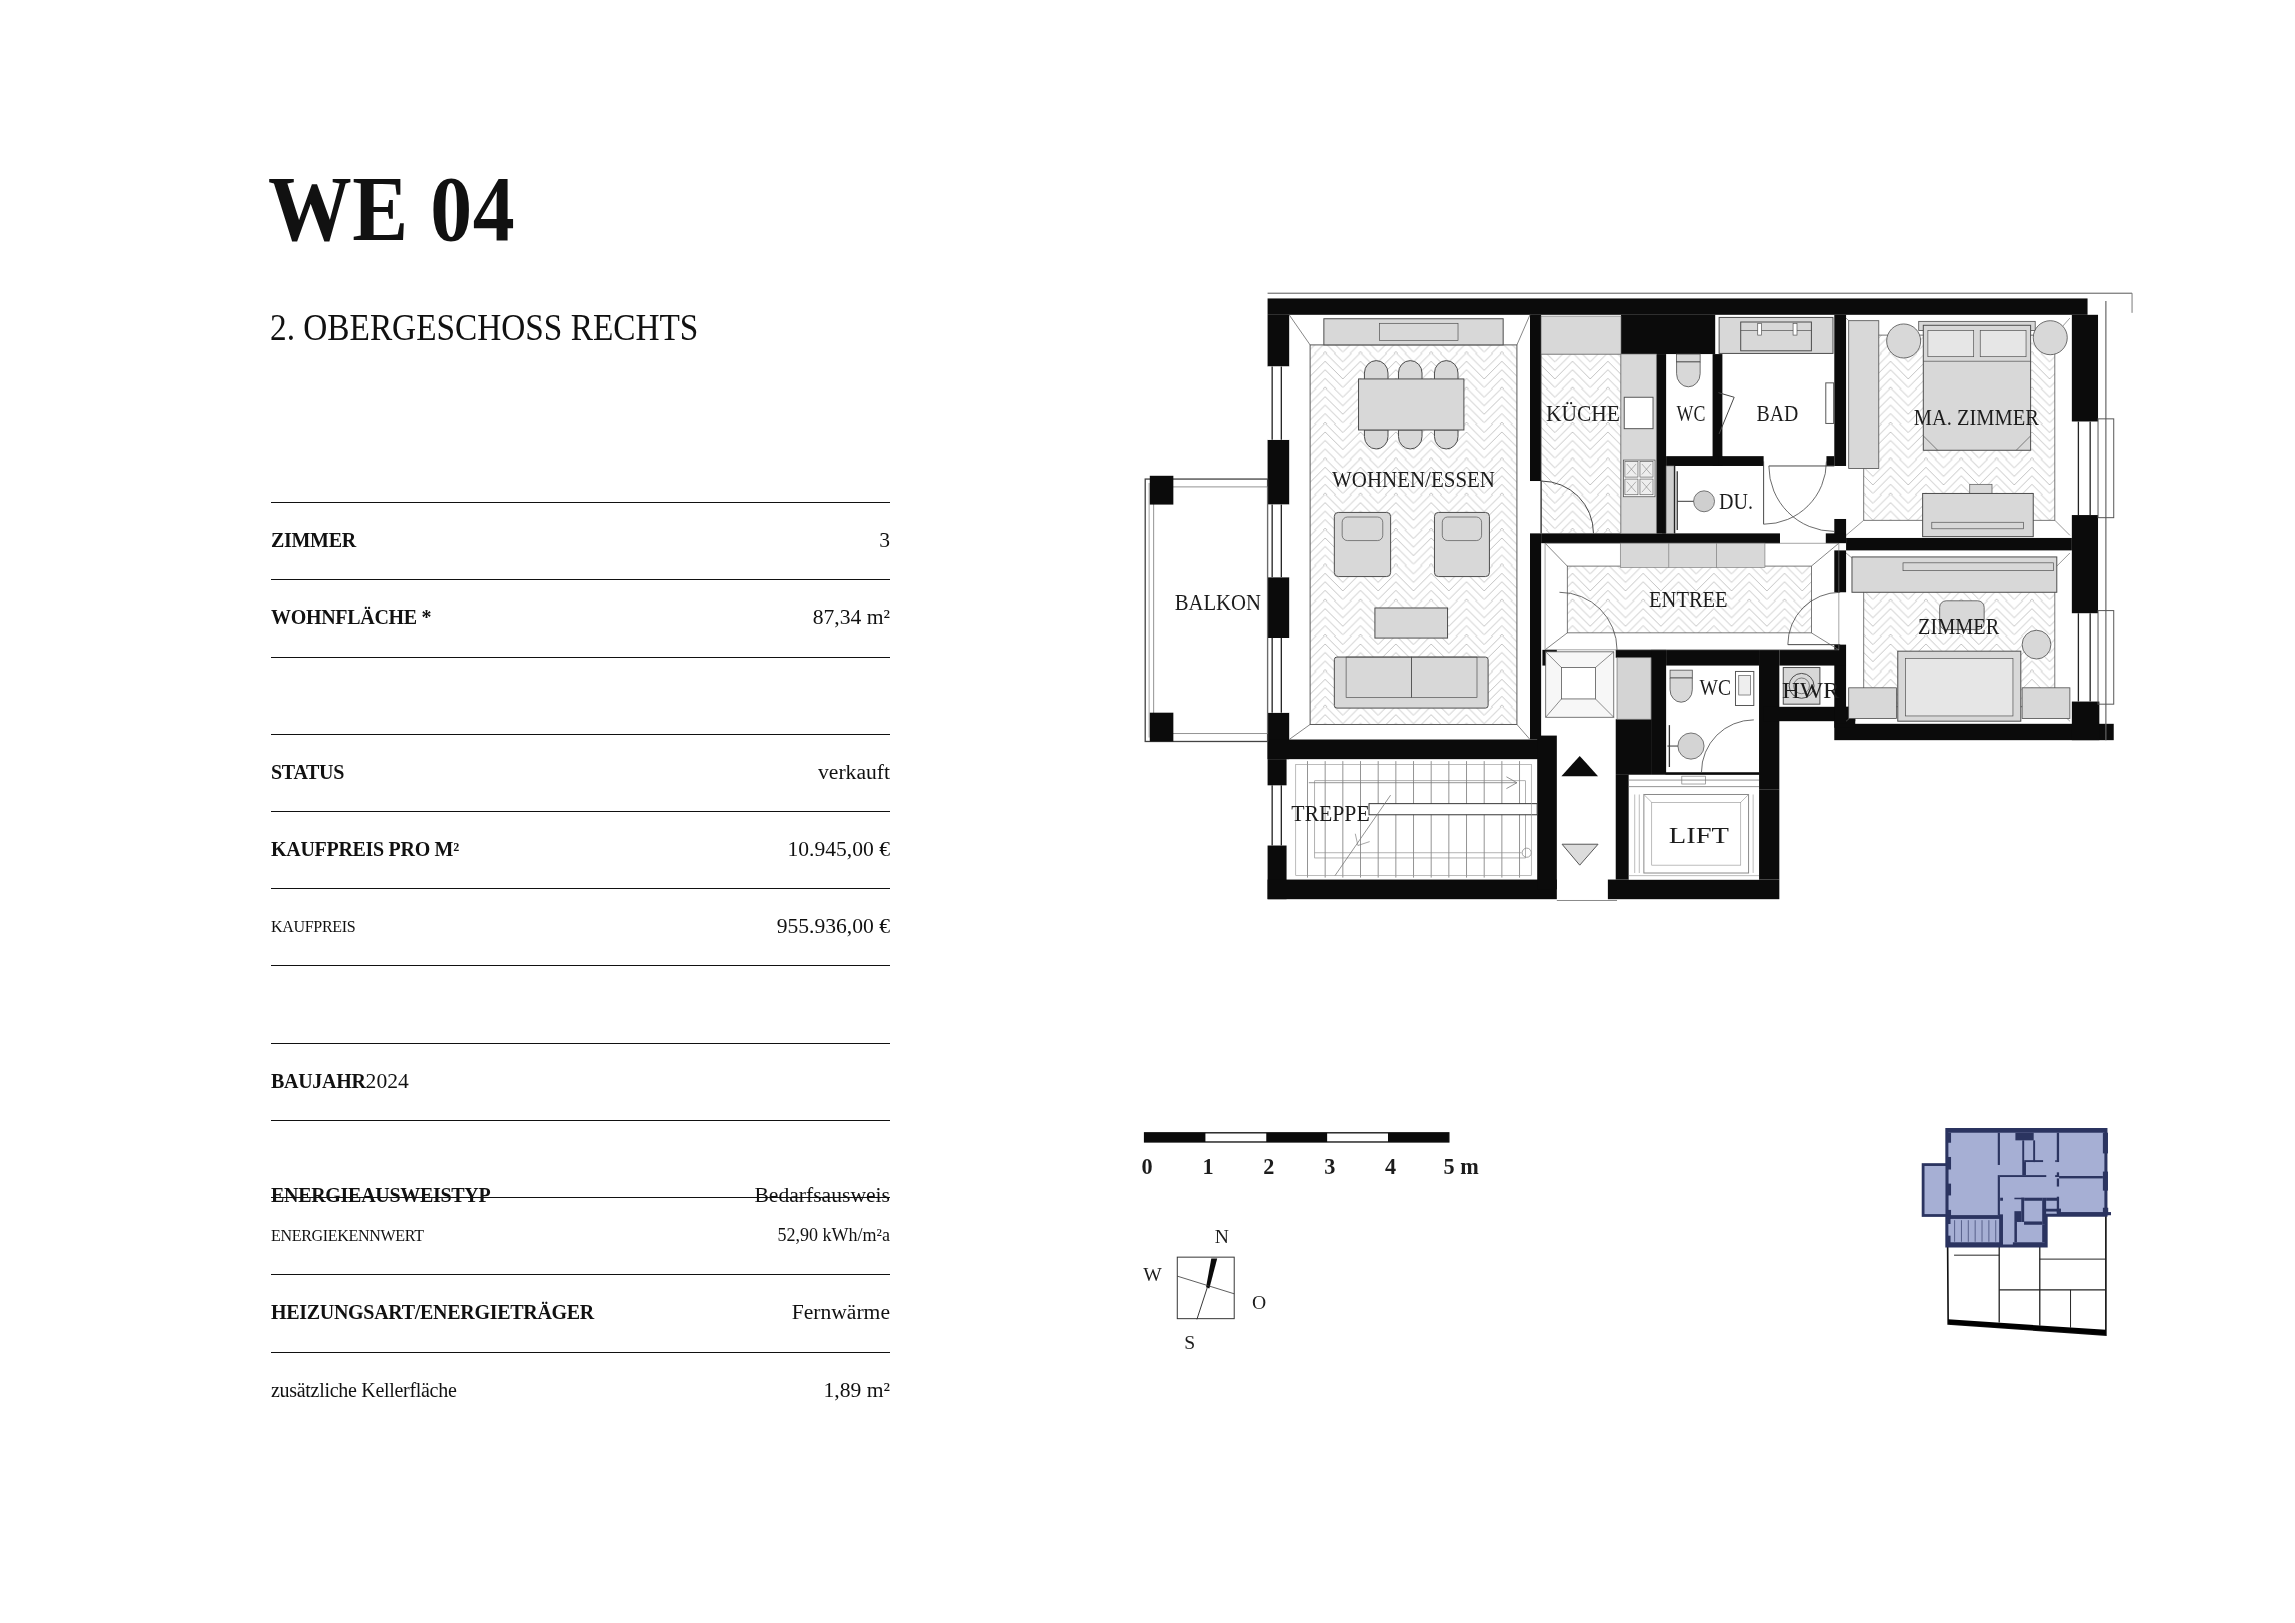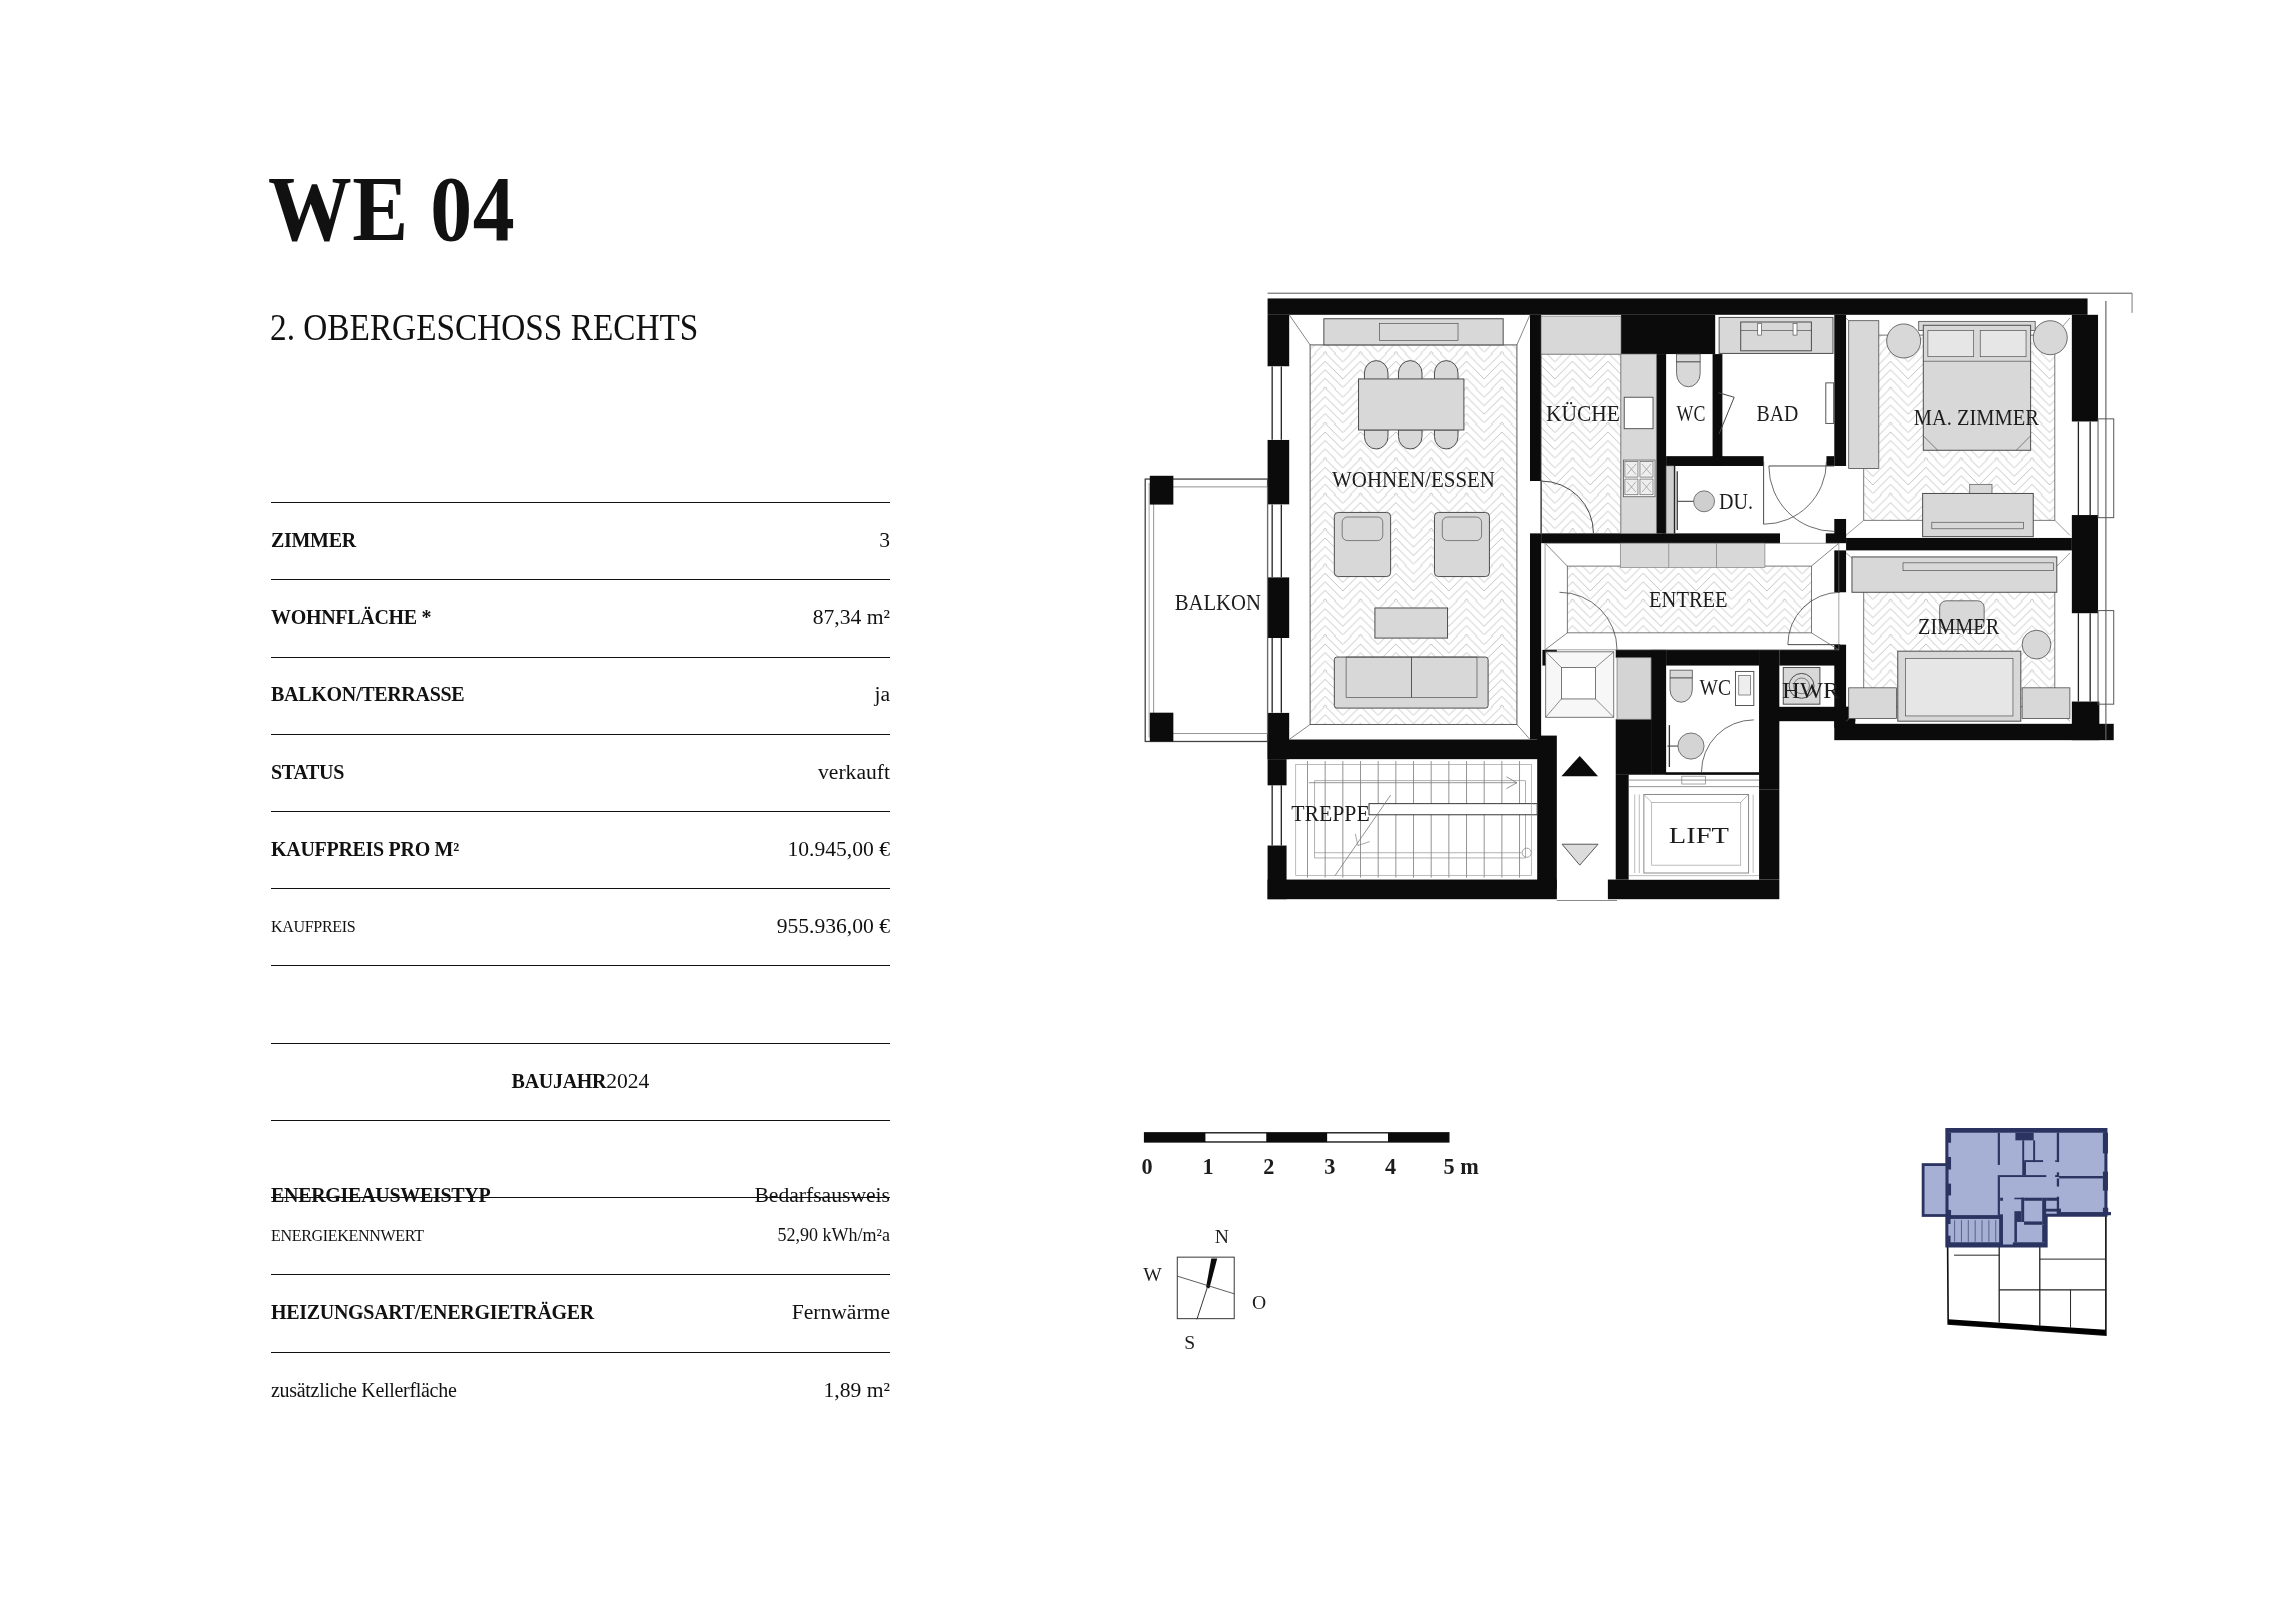--- a/index.html
+++ b/index.html
@@ -39,42 +39,38 @@
 <div style="position:absolute;left:271px;top:525px;width:619px;height:31px;display:flex;justify-content:space-between;align-items:center;">
 <span style="font-weight:bold;font-size:20px;letter-spacing:-0.3px;">ZIMMER</span>
       <span style="font-size:21.6px;">3</span>
     </div>
 
 <div style="position:absolute;left:271px;top:602px;width:619px;height:31px;display:flex;justify-content:space-between;align-items:center;">
 <span style="font-weight:bold;font-size:20px;letter-spacing:-0.3px;">WOHNFLÄCHE *</span>
       <span style="font-size:21.6px;">87,34 m²</span>
     </div>
 
-<div style="position:absolute;left:271px;top:679px;width:619px;height:31px;display:flex;justify-content:space-between;align-items:center;">
-<span style="font-weight:bold;font-size:20px;letter-spacing:-0.3px;">BALKON/TERRASSE</span>
-      <span style="font-size:21.6px;">ja</span>
-    </div>
 
 <div style="position:absolute;left:271px;top:757px;width:619px;height:31px;display:flex;justify-content:space-between;align-items:center;">
 <span style="font-weight:bold;font-size:20px;letter-spacing:-0.3px;">STATUS</span>
       <span style="font-size:21.6px;">verkauft</span>
     </div>
 
 <div style="position:absolute;left:271px;top:834px;width:619px;height:31px;display:flex;justify-content:space-between;align-items:center;gap:29px;">
 <span style="font-weight:bold;font-size:20px;letter-spacing:-0.3px;">KAUFPREIS PRO M²</span>
       <span style="font-size:21.6px;">10.945,00 €</span>
     </div>
 
 <div style="position:absolute;left:271px;top:911px;width:619px;height:31px;display:flex;justify-content:space-between;align-items:center;">
 <span style="font-weight:normal;font-size:16px;letter-spacing:-0.3px;">KAUFPREIS</span>
       <span style="font-size:21.6px;">955.936,00 €</span>
     </div>
 
 
-<div style="position:absolute;left:271px;top:1066px;width:619px;height:31px;display:flex;justify-content:center;align-items:center;">
+<div style="position:absolute;left:271px;top:1066px;width:619px;height:31px;display:flex;justify-content:flex-start;align-items:center;">
 <span style="font-weight:bold;font-size:20px;letter-spacing:-0.3px;">BAUJAHR</span>
       <span style="font-size:21.6px;">2024</span>
     </div>
 
 <div style="position:absolute;left:271px;top:1143px;width:619px;height:31px;display:flex;justify-content:space-between;align-items:center;margin-top:37px;">
 <span style="font-weight:bold;font-size:20px;letter-spacing:-0.3px;">ENERGIEAUSWEISTYP</span>
       <span style="font-size:21.6px;">Bedarfsausweis</span>
     </div>
 
 <div style="position:absolute;left:271px;top:1220px;width:619px;height:31px;display:flex;justify-content:space-between;align-items:center;">

